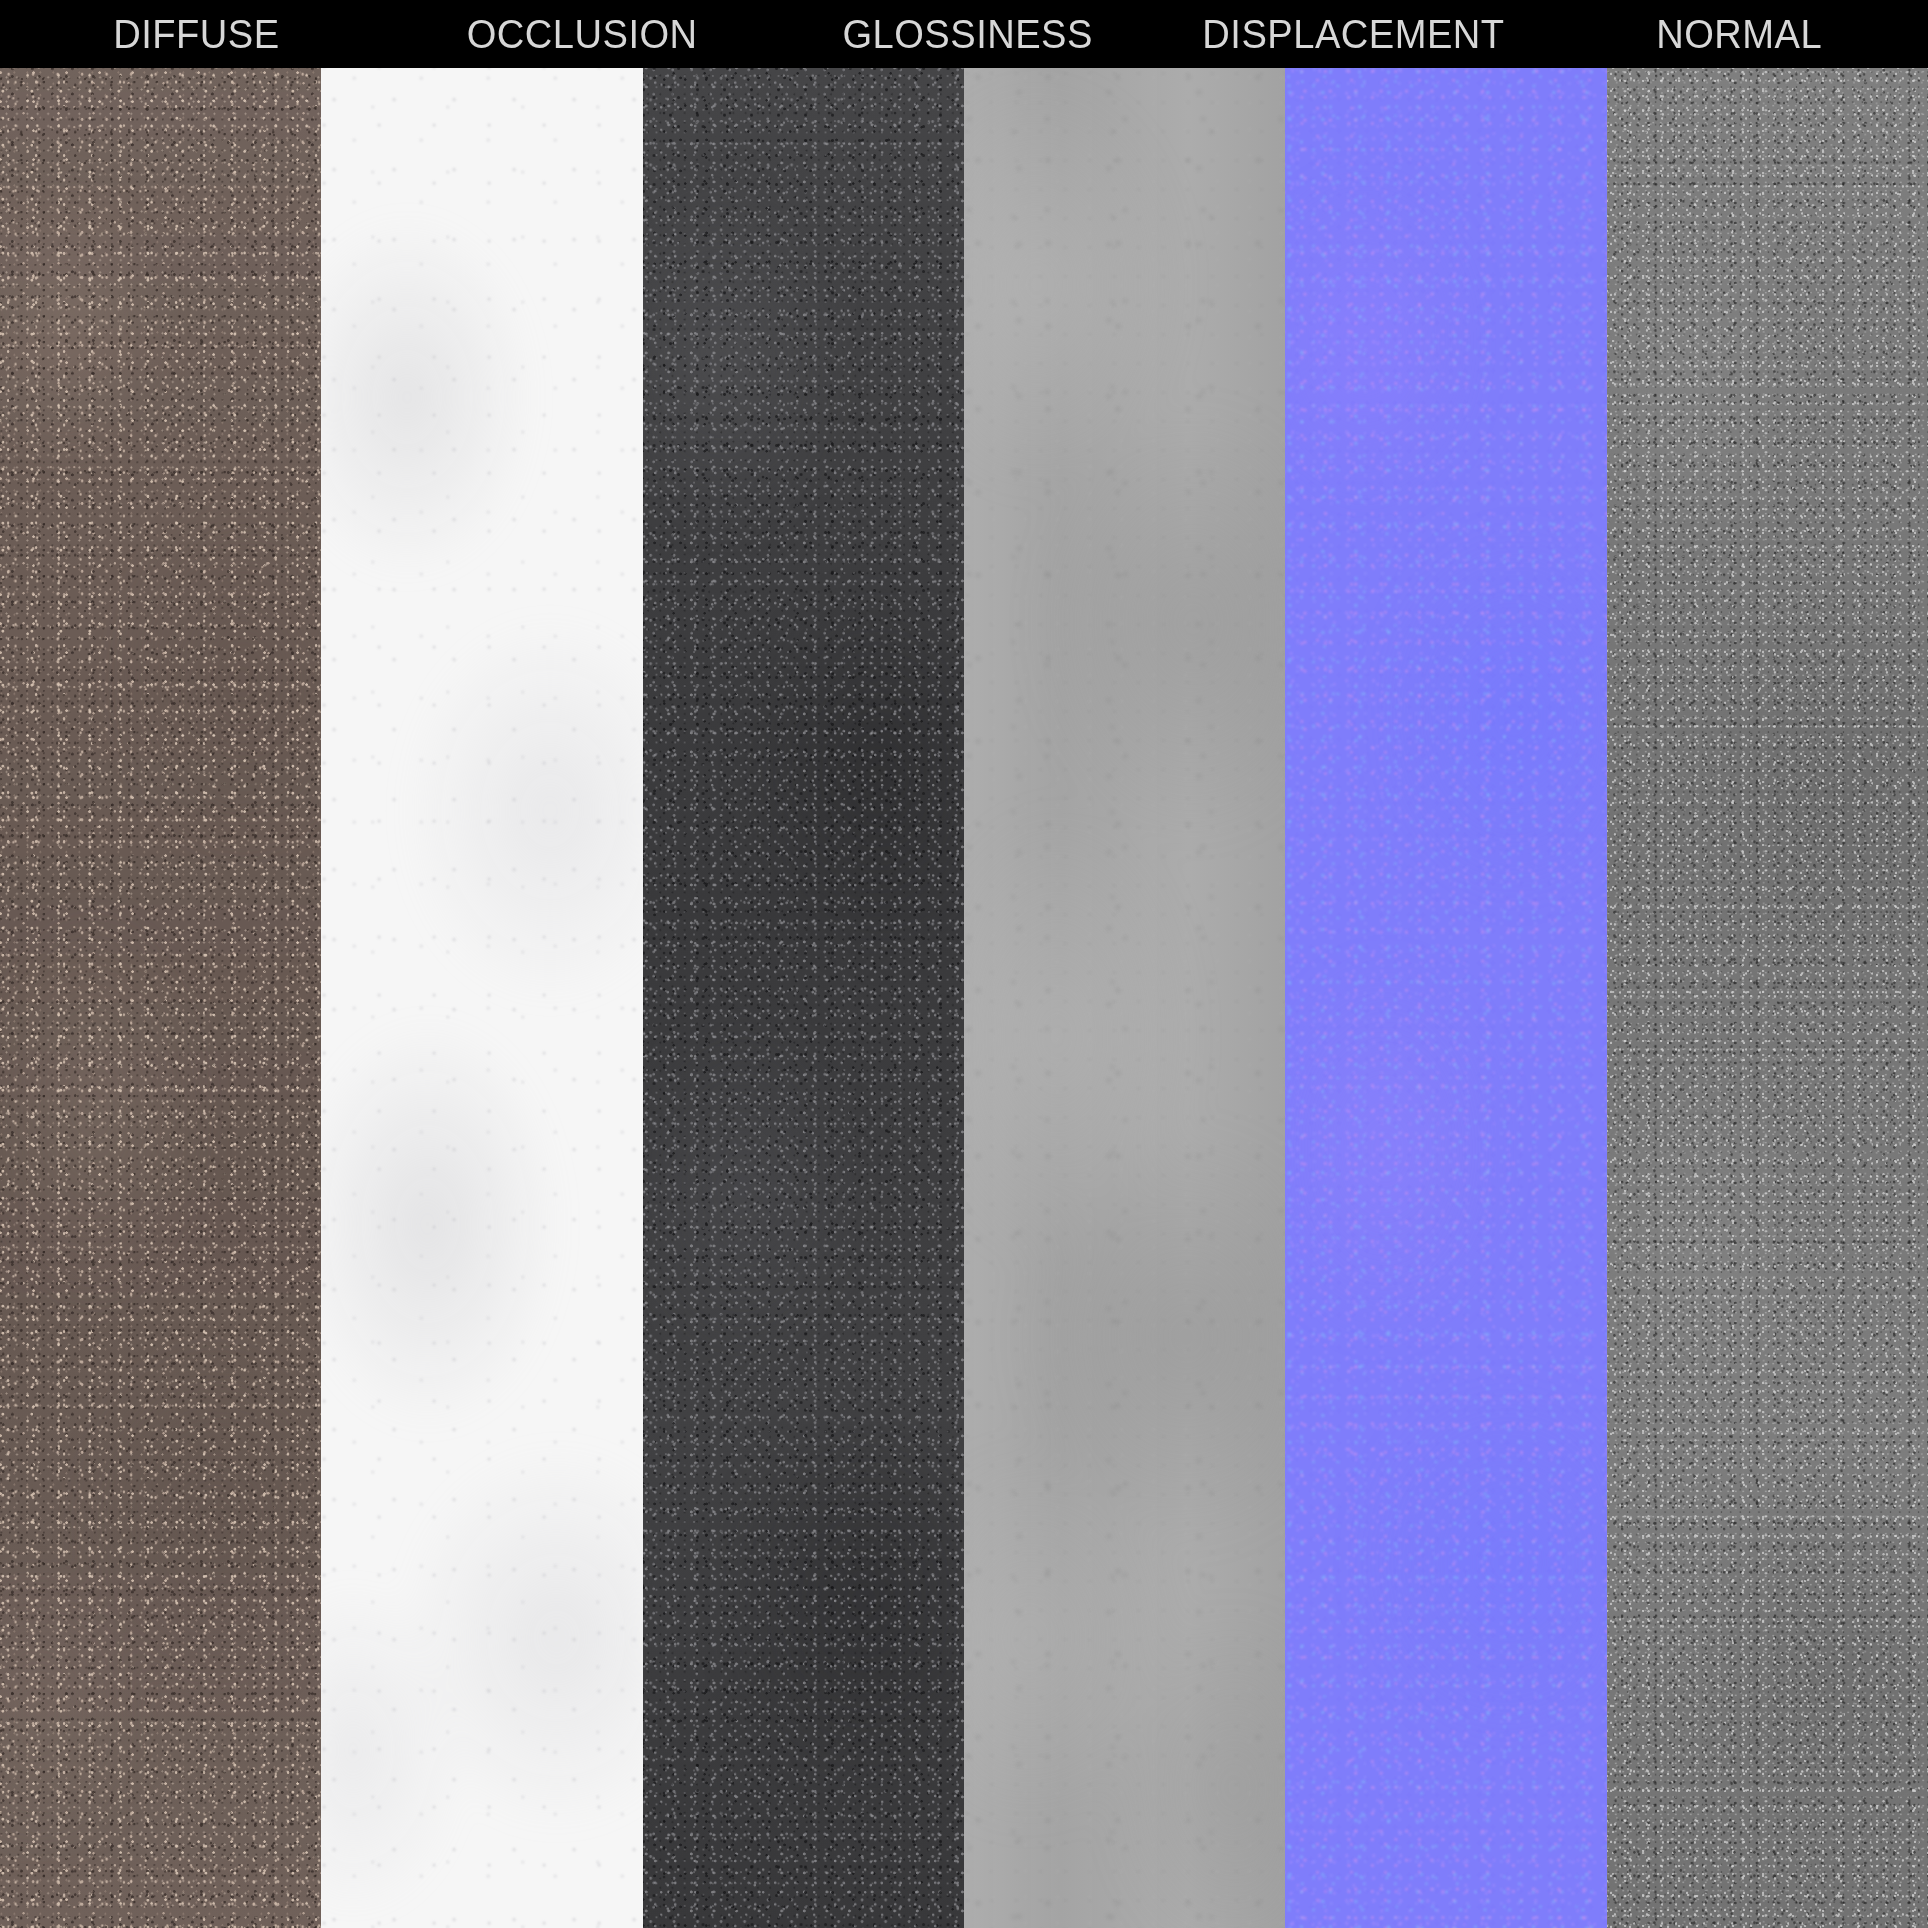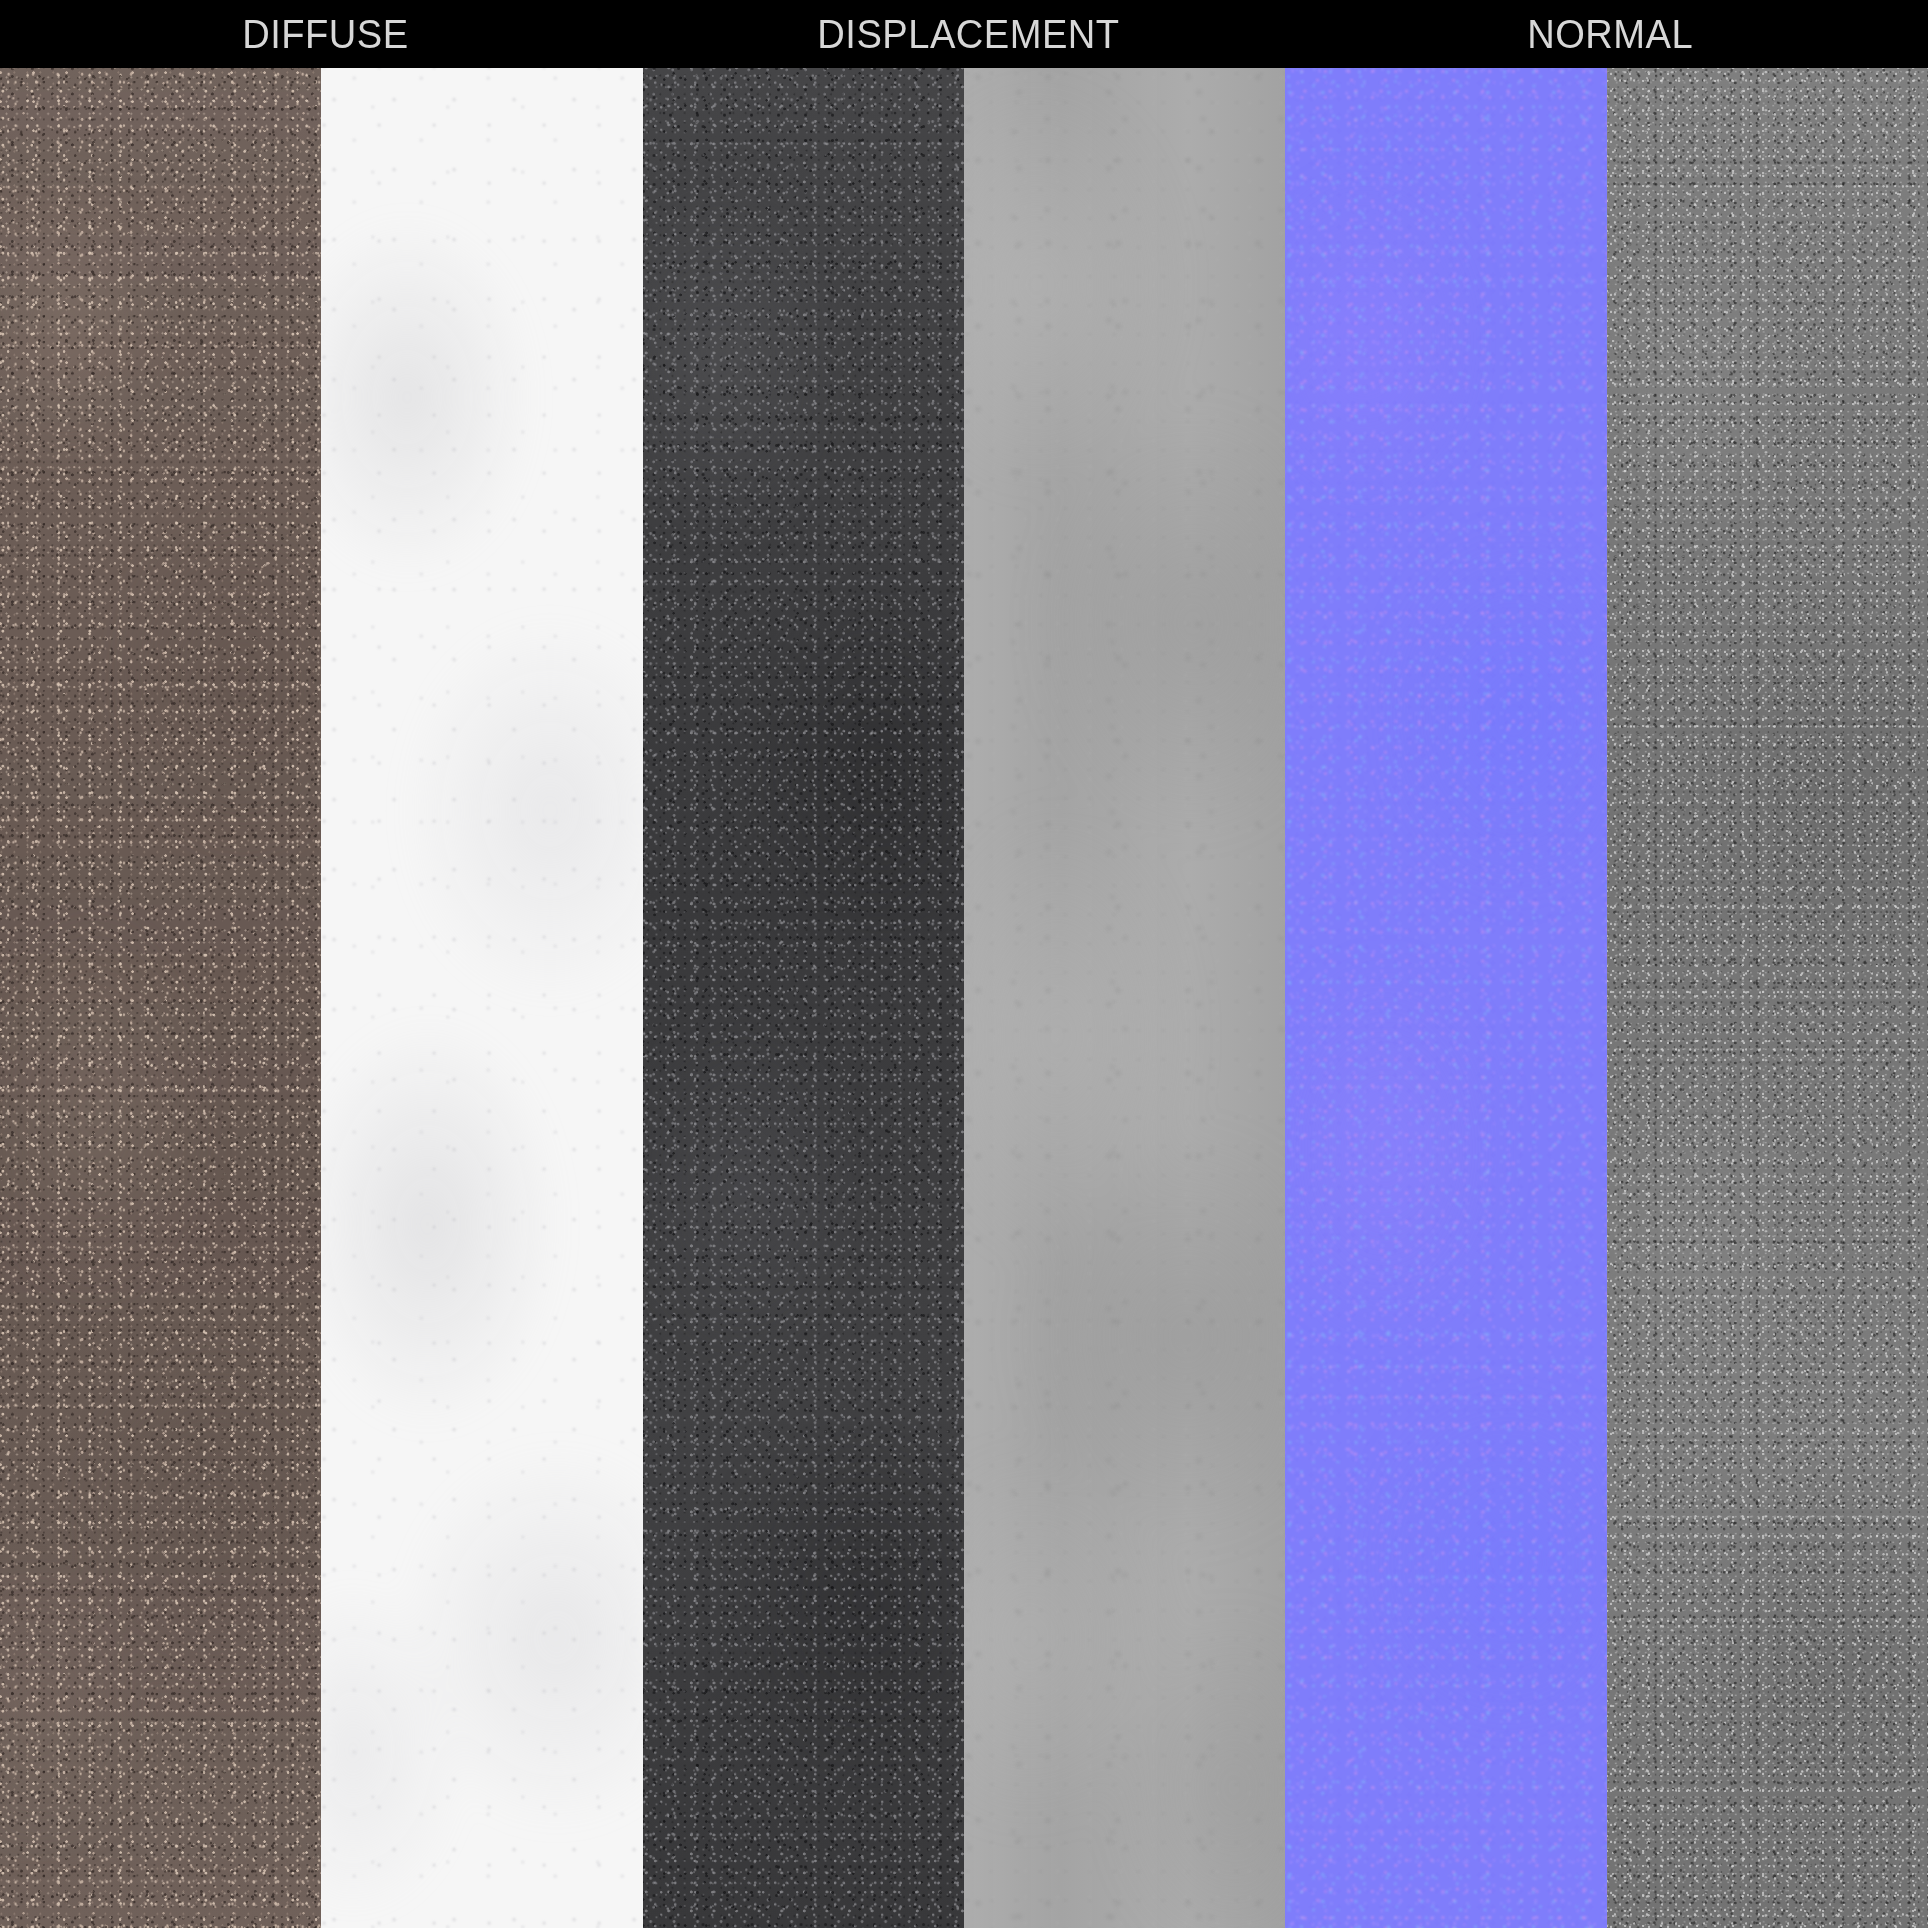--- a/index.html
+++ b/index.html
@@ -303,21 +303,27 @@
 <body>
 
 <div id="sheet">
 
   <div id="label-bar">
 
     <div class="label-cell">
       <span class="label-text">DIFFUSE</span>
     </div>
 
-
+    <div class="label-cell">
+      <span class="label-text">OCCLUSION</span>
+    </div>
+
+    <div class="label-cell">
+      <span class="label-text">GLOSSINESS</span>
+    </div>
 
     <div class="label-cell">
       <span class="label-text">DISPLACEMENT</span>
     </div>
 
     <div class="label-cell">
       <span class="label-text">NORMAL</span>
     </div>
 
 

